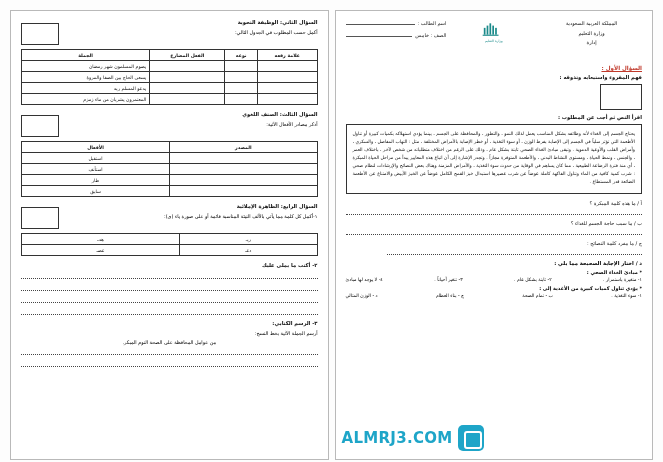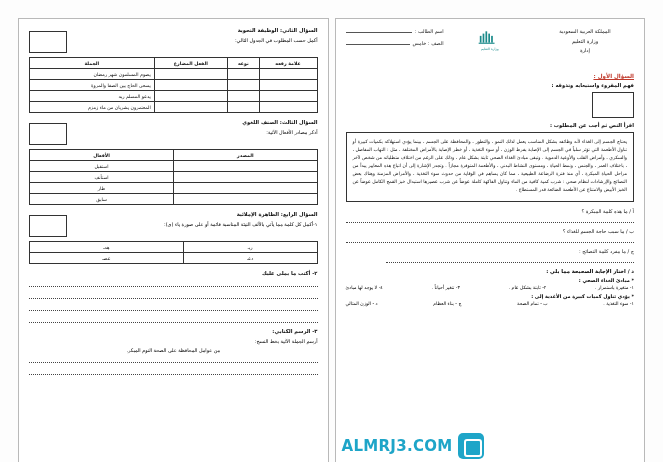--- a/index.html
+++ b/index.html
@@ -10,21 +10,21 @@
     font-family: "DejaVu Sans", sans-serif;
     overflow: hidden;
   }
   #page {
     position: relative;
     width: 663px; height: 462px;
     background: #fdfdfd;
     display: flex;
     flex-direction: row-reverse;
     gap: 6px;
-    padding: 18px;
+    padding: 10px;
   }
   .sheet {
     position: relative;
     background: #ffffff;
     border: 1px solid #b9b9b9;
     flex: 1 1 0;
     height: 450px;
     overflow: hidden;
     direction: rtl;
     padding: 8px 10px 6px 10px;

